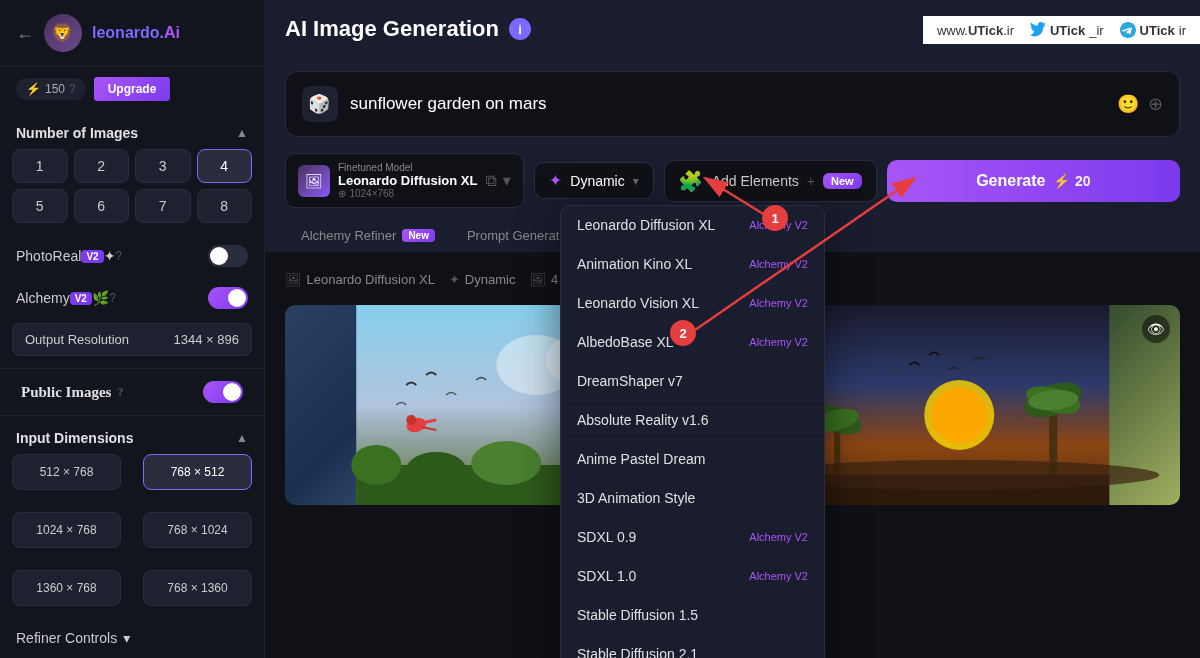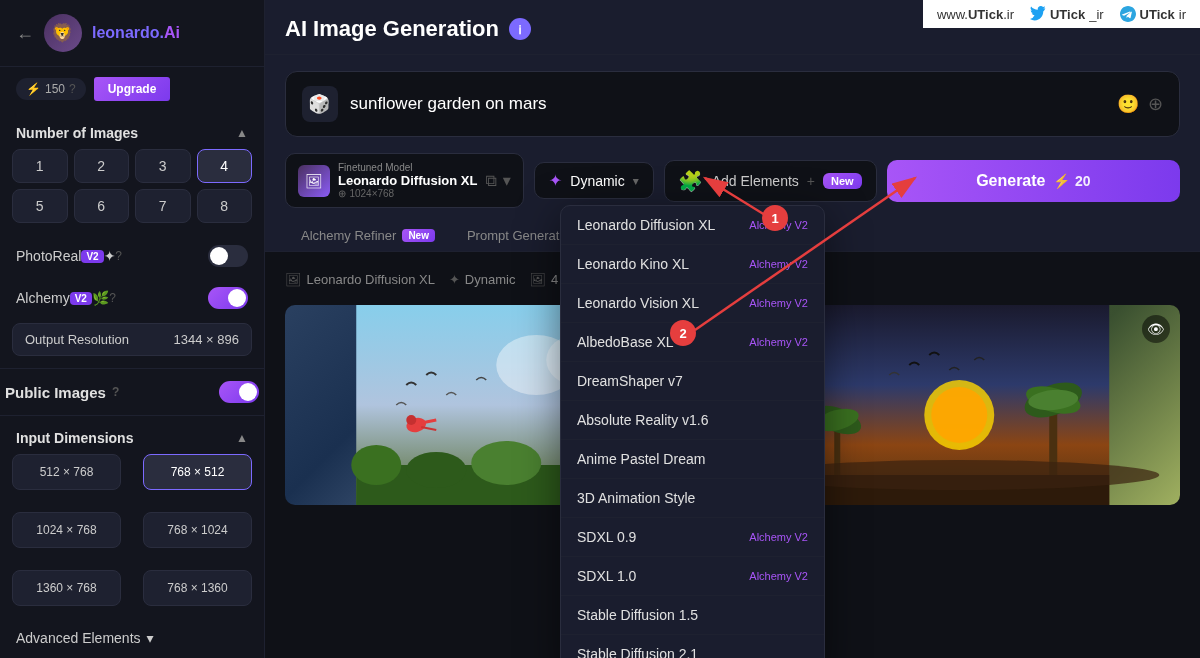--- a/index.html
+++ b/index.html
@@ -171,23 +171,24 @@
       align-items: center;
       font-size: 12px;
       color: #888;
     }
     .output-res span { color: #ccc; font-size: 13px; }
 
     .public-section {
       display: flex;
       align-items: center;
       justify-content: space-between;
-      padding: 12px 5px;
+      padding: 12px 21px;
       border-top: 1px solid #1e2130;
       border-bottom: 1px solid #1e2130;
+      font-family: Liberation Serif, serif;
     }
     .public-label {
       display: flex;
       align-items: center;
       gap: 6px;
       font-size: 15px;
       font-weight: 600;
       color: #e0e0e0;
     }
 
@@ -457,21 +458,21 @@
       left: 0;
       width: 100%;
       height: 100%;
       pointer-events: none;
       z-index: 200;
     }
 
     
     .watermark {
       position: absolute;
-      top: 0;
+      top: 16px;
       right: 0;
       background: #fff;
       padding: 6px 14px;
       display: flex;
       align-items: center;
       gap: 16px;
       z-index: 300;
       font-size: 13px;
       font-weight: 500;
     }
@@ -606,21 +607,21 @@
     <div class="dim-grid">
       <div class="dim-btn">512 × 768</div>
       <div class="dim-btn active">768 × 512</div>
       <div class="dim-btn">1024 × 768</div>
       <div class="dim-btn">768 × 1024</div>
       <div class="dim-btn">1360 × 768</div>
       <div class="dim-btn">768 × 1360</div>
     </div>
   </div>
   <div class="advanced-btn">
-    <span>Advanced Elements</span>
+    <span>Refiner Controls</span>
     <span>▾</span>
   </div>
 </div>
 
 <div class="main">
 
   <div class="watermark">
     <span class="watermark-url">www.<strong>UTick</strong>.ir</span>
     <span class="watermark-tw">
       <svg width="16" height="16" viewBox="0 0 24 24" fill="#1da1f2">
@@ -796,21 +797,21 @@
       </div>
     </div>
   </div>
 
   <div class="dropdown-overlay">
     <div class="dropdown-item">
       <span class="dropdown-model-name">Leonardo Diffusion XL</span>
       <span class="dropdown-badge">Alchemy V2</span>
     </div>
     <div class="dropdown-item">
-      <span class="dropdown-model-name">Leonardo Kino XL</span>
+      <span class="dropdown-model-name">Animation Kino XL</span>
       <span class="dropdown-badge">Alchemy V2</span>
     </div>
     <div class="dropdown-item">
       <span class="dropdown-model-name">Leonardo Vision XL</span>
       <span class="dropdown-badge">Alchemy V2</span>
     </div>
     <div class="dropdown-item">
       <span class="dropdown-model-name">AlbedoBase XL</span>
       <span class="dropdown-badge">Alchemy V2</span>
     </div>

